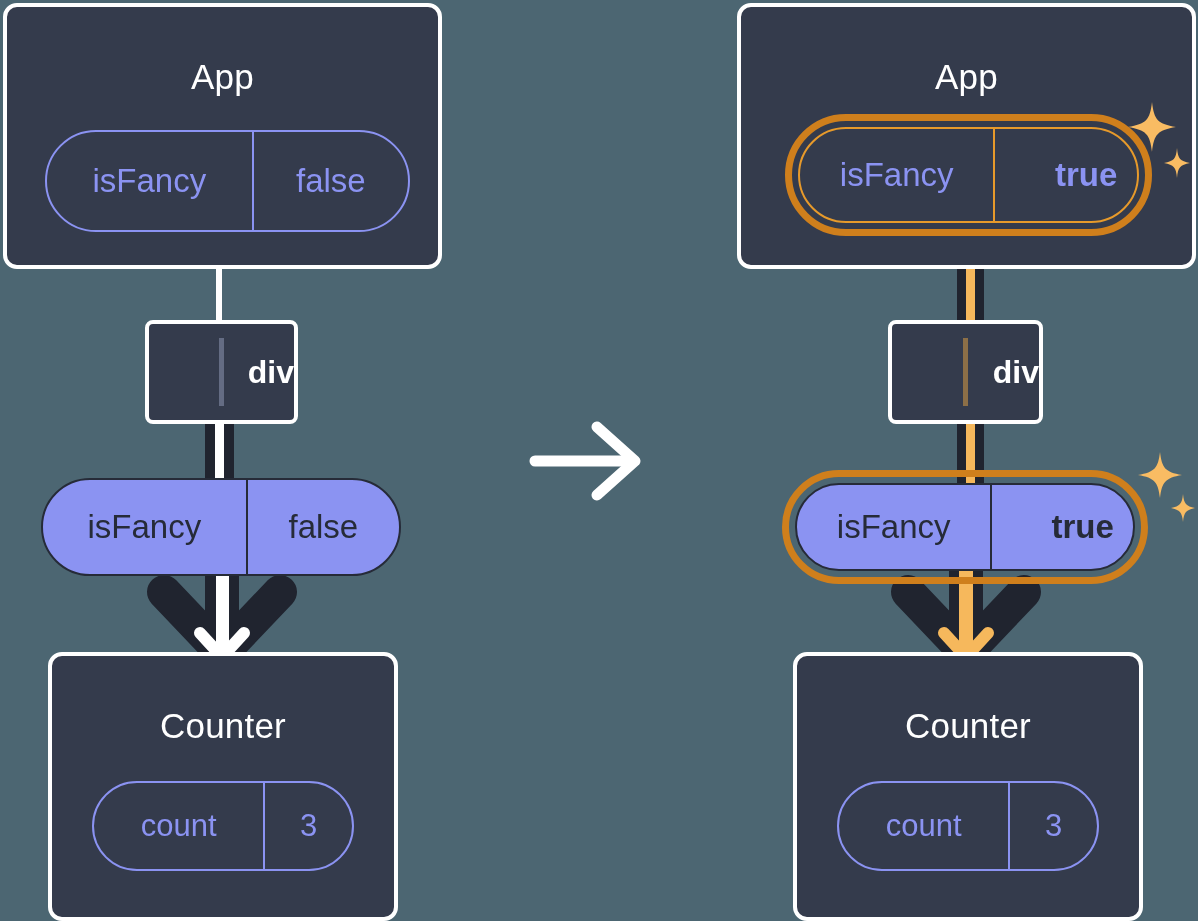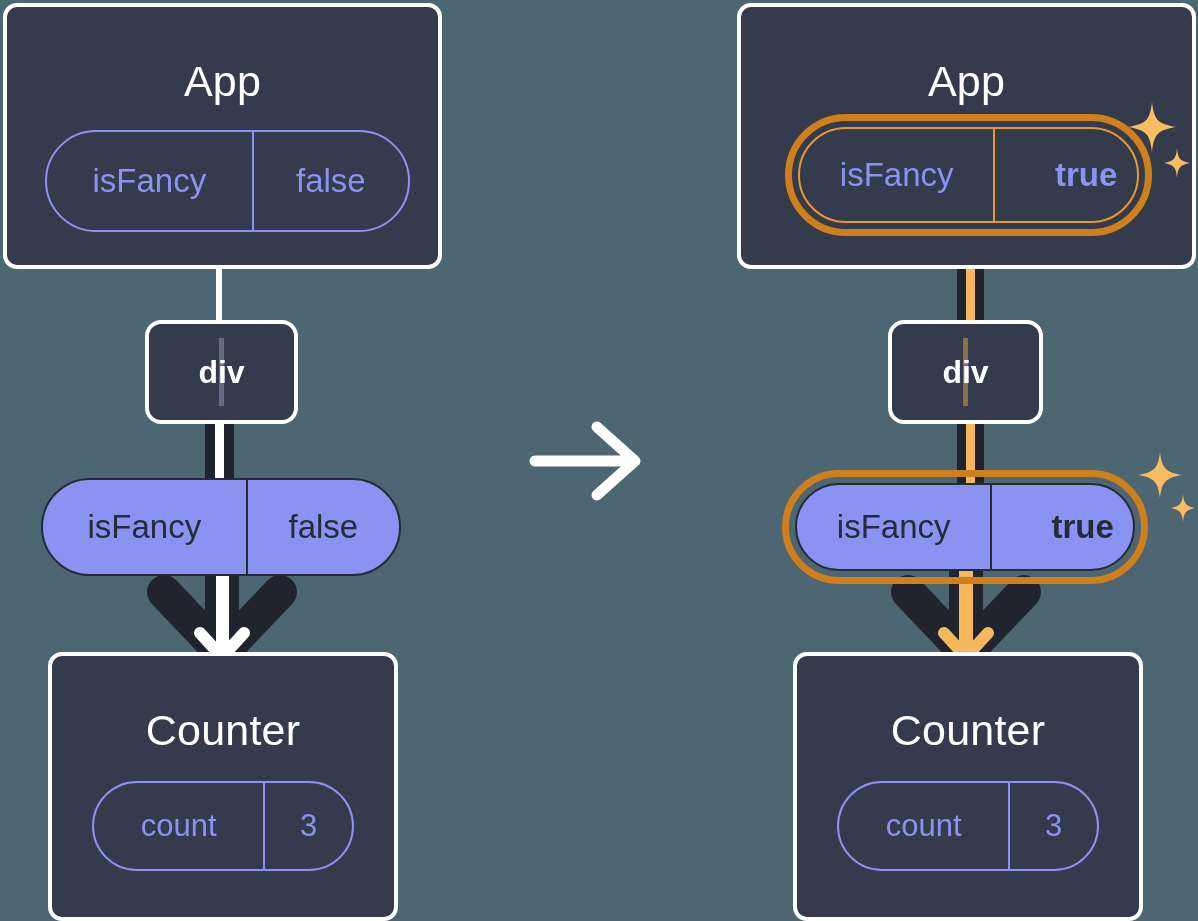--- a/index.html
+++ b/index.html
@@ -27,35 +27,35 @@
     border-radius: 14px;
     box-sizing: border-box;
     z-index: 30;
   }
   .compbox .title {
     position: absolute;
     left: 0;
     right: 0;
     text-align: center;
     color: #ffffff;
-    font-size: 43px;
+    font-size: 35px;
     letter-spacing: 0.2px;
   }
 
   
   .divbox {
     position: absolute;
     background: #343b4c;
     border: 4px solid #ffffff;
-    border-radius: 16px;
+    border-radius: 8px;
     box-sizing: border-box;
     z-index: 30;
     display: flex;
     align-items: center;
-    justify-content: center;
+    justify-content: flex-end;
   }
   .divbox .divlabel {
     color: #ffffff;
     font-size: 32px;
     font-weight: 700;
     position: relative;
     z-index: 2;
   }
   .divbox .ghostline {
     position: absolute;

